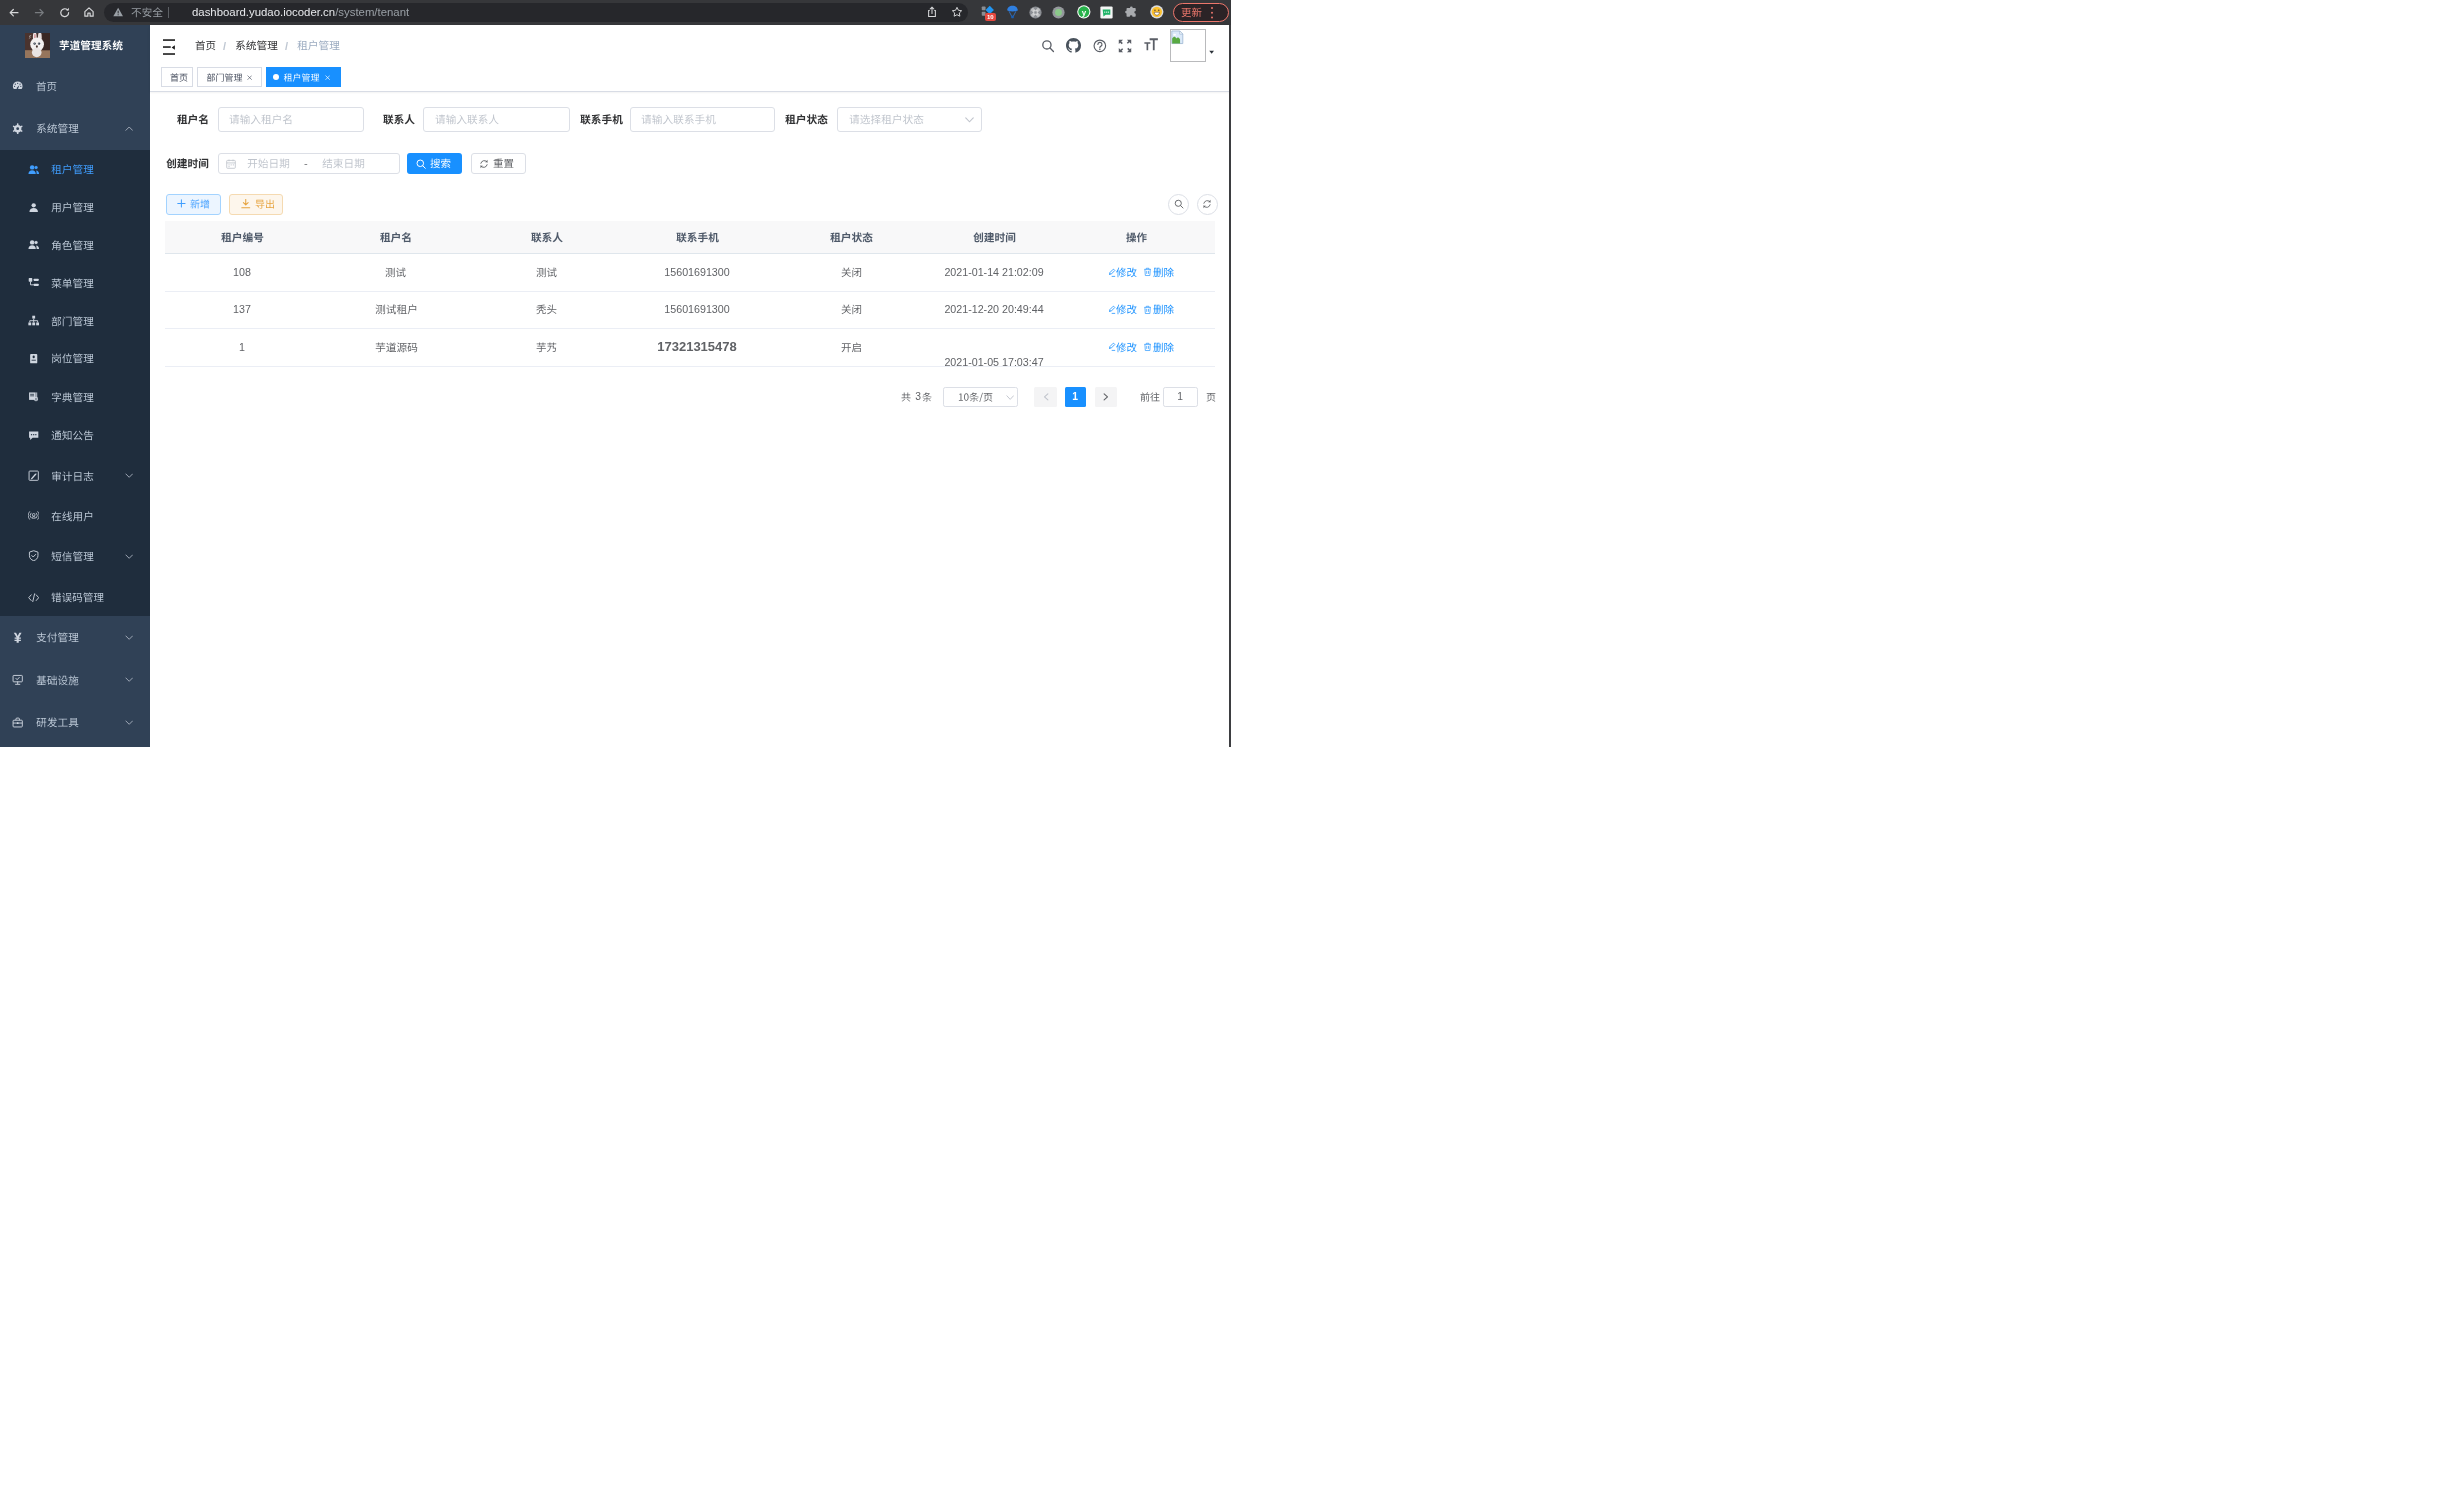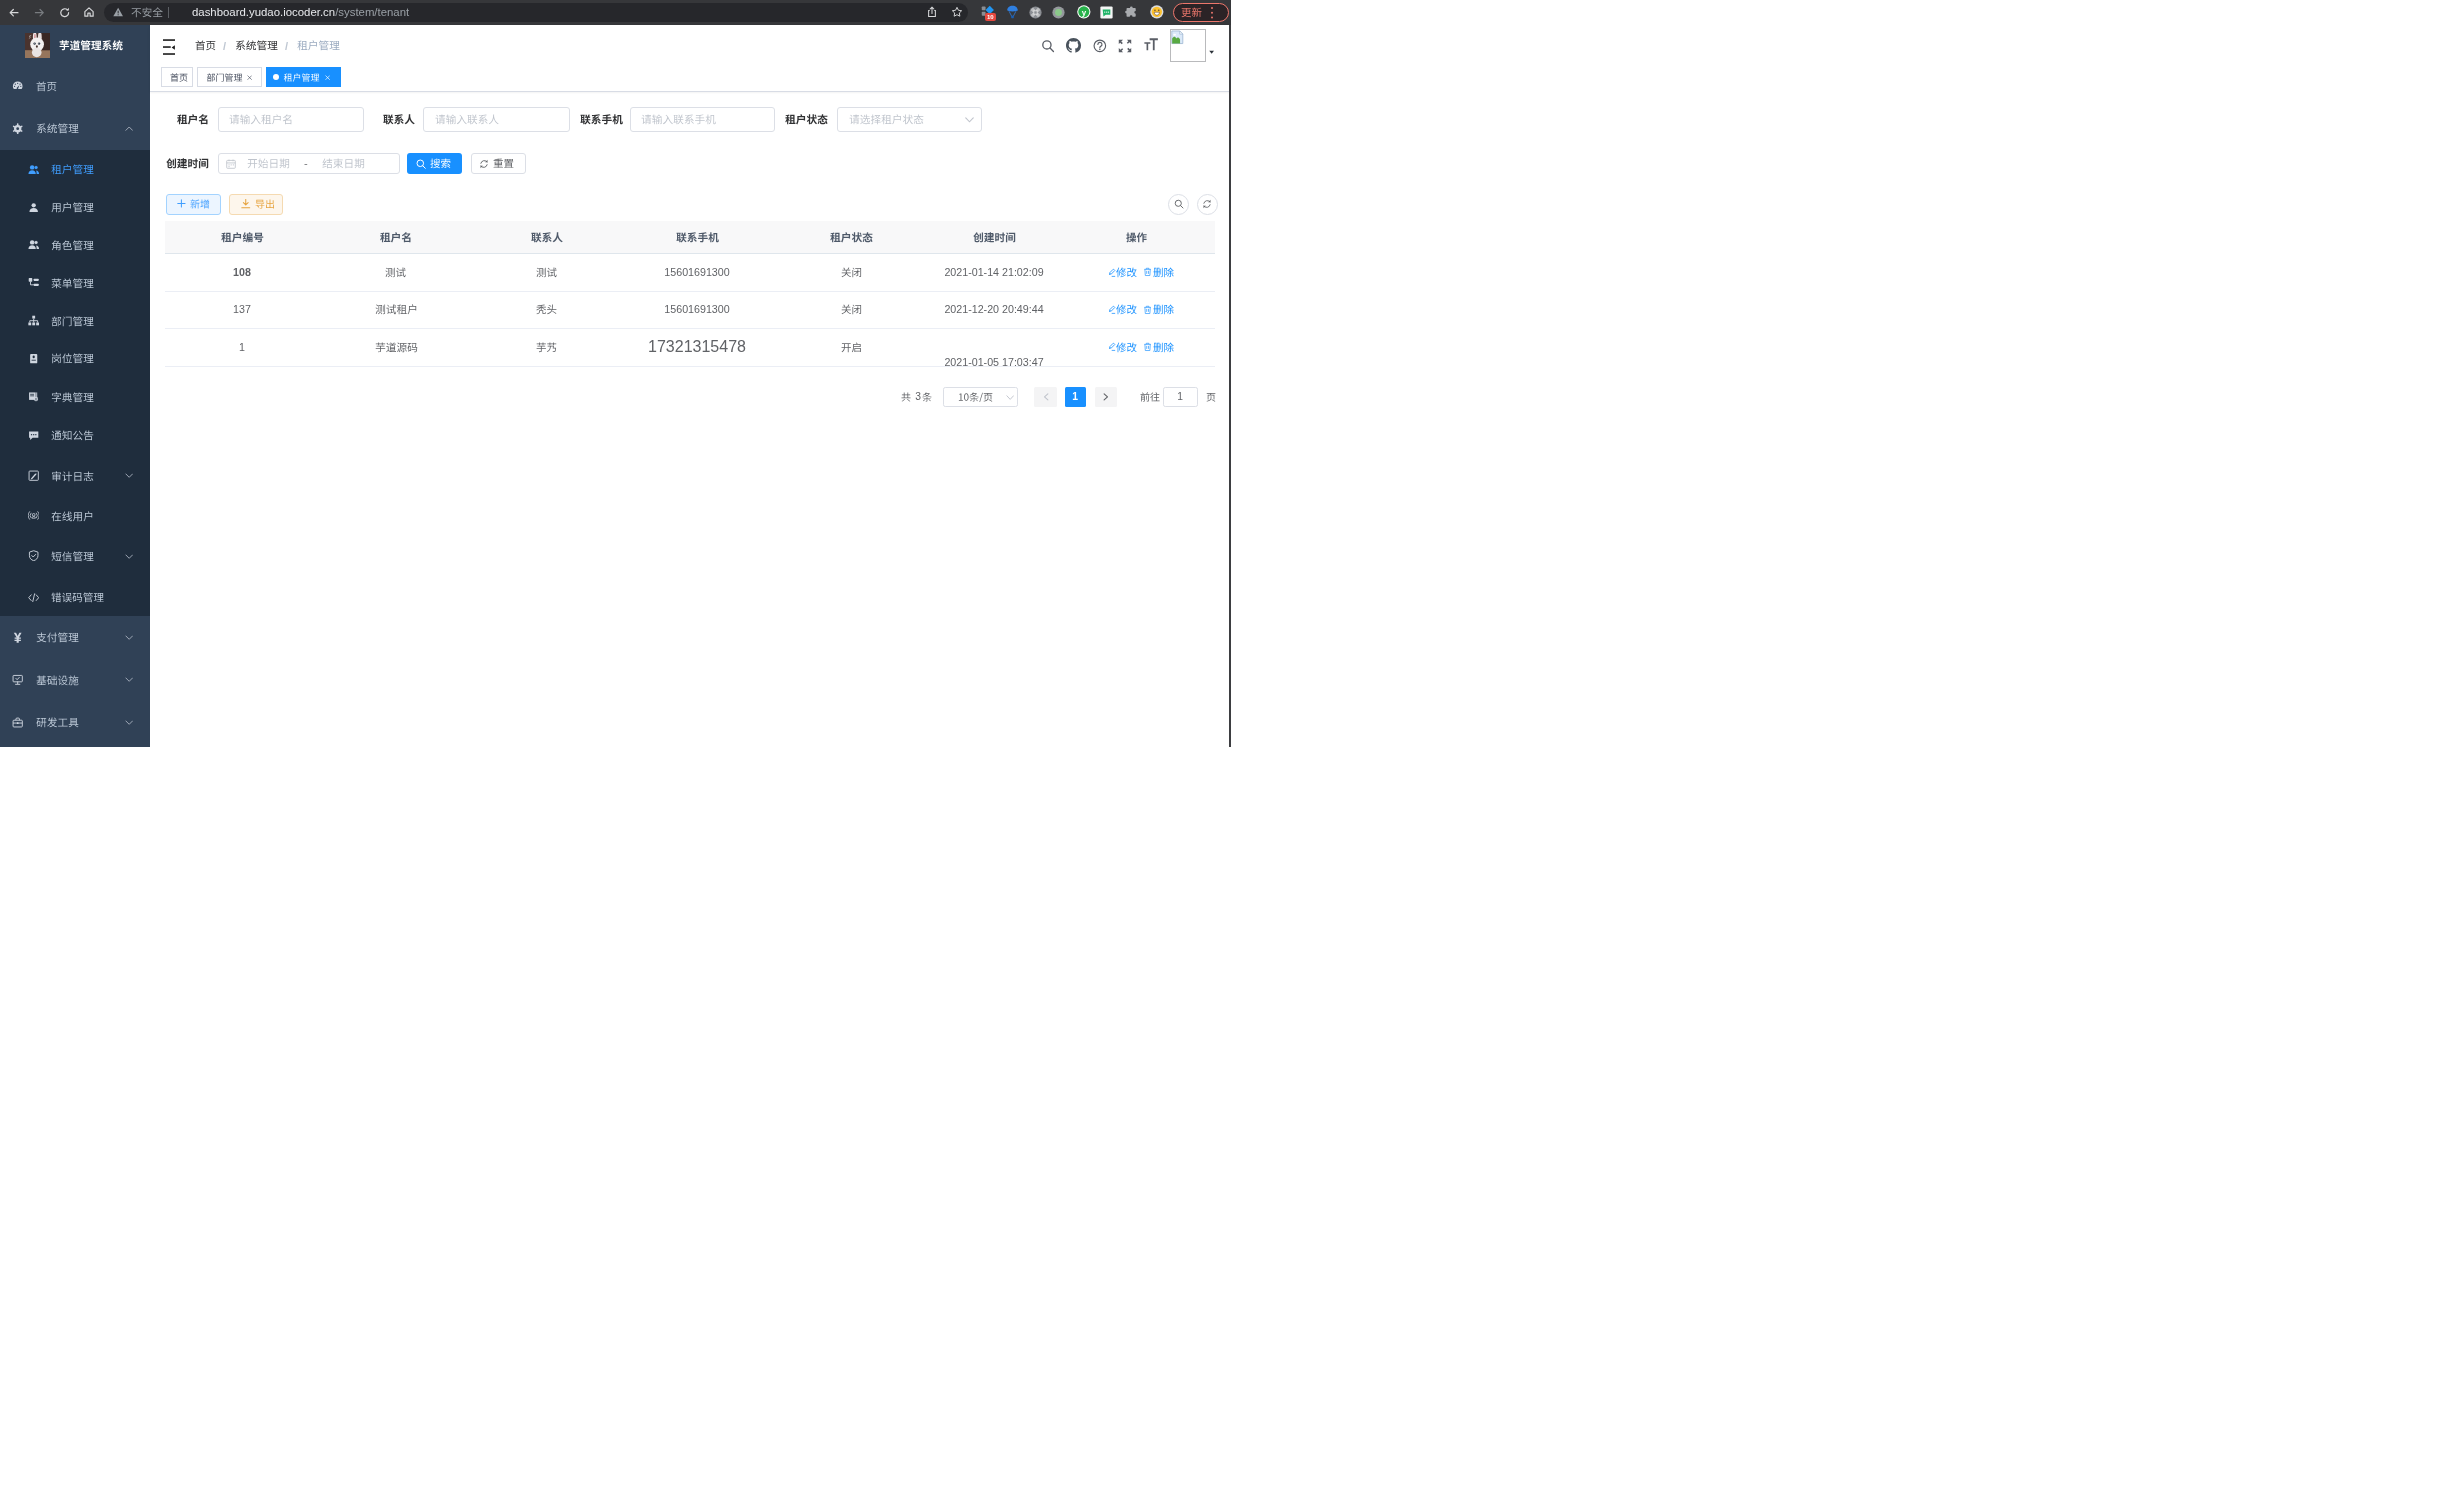--- a/index.html
+++ b/index.html
@@ -603,21 +603,21 @@
 <div style="position:absolute;left:973px;top:232px;line-height:0"><svg width="43" height="10.7" viewBox="0 -880 4000 1000" fill="#4e5969">
       <use href="#b521b"></use>
       <use href="#b5efa" transform="translate(1000)"></use>
       <use href="#b65f6" transform="translate(2000)"></use>
       <use href="#b95f4" transform="translate(3000)"></use>
     </svg></div>
 <div style="position:absolute;left:1126px;top:232px;line-height:0"><svg width="21" height="10.7" viewBox="0 -880 2000 1000" fill="#4e5969">
       <use href="#b64cd"></use>
       <use href="#b4f5c" transform="translate(1000)"></use>
     </svg></div>
-<div style="position:absolute;top:266px;font-size:10.7px;color:#606266;font-weight:700;white-space:nowrap;line-height:12.8px;letter-spacing:0;left:242px;transform:translateX(-50%)">108</div>
+<div style="position:absolute;top:266px;font-size:10.7px;color:#606266;font-weight:400;white-space:nowrap;line-height:12.8px;letter-spacing:0;left:242px;transform:translateX(-50%)">108</div>
 <div style="position:absolute;left:385px;top:267px;line-height:0"><svg width="21" height="10.7" viewBox="0 -880 2000 1000" fill="#606266">
       <use href="#r6d4b"></use>
       <use href="#r8bd5" transform="translate(1000)"></use>
     </svg></div>
 <div style="position:absolute;left:536px;top:267px;line-height:0"><svg width="21" height="10.7" viewBox="0 -880 2000 1000" fill="#606266">
       <use href="#r6d4b"></use>
       <use href="#r8bd5" transform="translate(1000)"></use>
     </svg></div>
 <div style="position:absolute;top:266px;font-size:10.7px;color:#606266;font-weight:400;white-space:nowrap;line-height:12.8px;letter-spacing:0;left:697px;transform:translateX(-50%)">15601691300</div>
 <div style="position:absolute;left:841px;top:267px;line-height:0"><svg width="21" height="10.7" viewBox="0 -880 2000 1000" fill="#606266">
@@ -682,21 +682,21 @@
 <div style="position:absolute;left:375px;top:342px;line-height:0"><svg width="43" height="10.7" viewBox="0 -880 4000 1000" fill="#606266">
       <use href="#r828b"></use>
       <use href="#r9053" transform="translate(1000)"></use>
       <use href="#r6e90" transform="translate(2000)"></use>
       <use href="#r7801" transform="translate(3000)"></use>
     </svg></div>
 <div style="position:absolute;left:536px;top:342px;line-height:0"><svg width="21" height="10.7" viewBox="0 -880 2000 1000" fill="#606266">
       <use href="#r828b"></use>
       <use href="#r827f" transform="translate(1000)"></use>
     </svg></div>
-<div style="position:absolute;top:341px;font-size:16px;color:#606266;font-weight:400;white-space:nowrap;line-height:12.8px;letter-spacing:0;left:697px;transform:translateX(-50%)">17321315478</div>
+<div style="position:absolute;top:341px;font-size:13px;color:#606266;font-weight:700;white-space:nowrap;line-height:12.8px;letter-spacing:0;left:697px;transform:translateX(-50%)">17321315478</div>
 <div style="position:absolute;left:841px;top:342px;line-height:0"><svg width="21" height="10.7" viewBox="0 -880 2000 1000" fill="#606266">
       <use href="#r5f00"></use>
       <use href="#r542f" transform="translate(1000)"></use>
     </svg></div>
 <div style="position:absolute;top:356px;font-size:10.7px;color:#606266;font-weight:400;white-space:nowrap;line-height:12.8px;letter-spacing:0;left:994px;transform:translateX(-50%)">2021-01-05 17:03:47</div>
 <svg style="position:absolute;left:1107px;top:342px;" width="8.8" height="9" viewBox="0 0 14 14">
     <g transform="rotate(45 7 7)">
       <rect x="5.4" y="0.8" width="3.2" height="8.8" rx="0.4" fill="none" stroke="#1890ff" stroke-width="1.2"></rect>
       <path d="M5.4 9.6h3.2L7 12.6z" fill="#1890ff"></path>
     </g>

